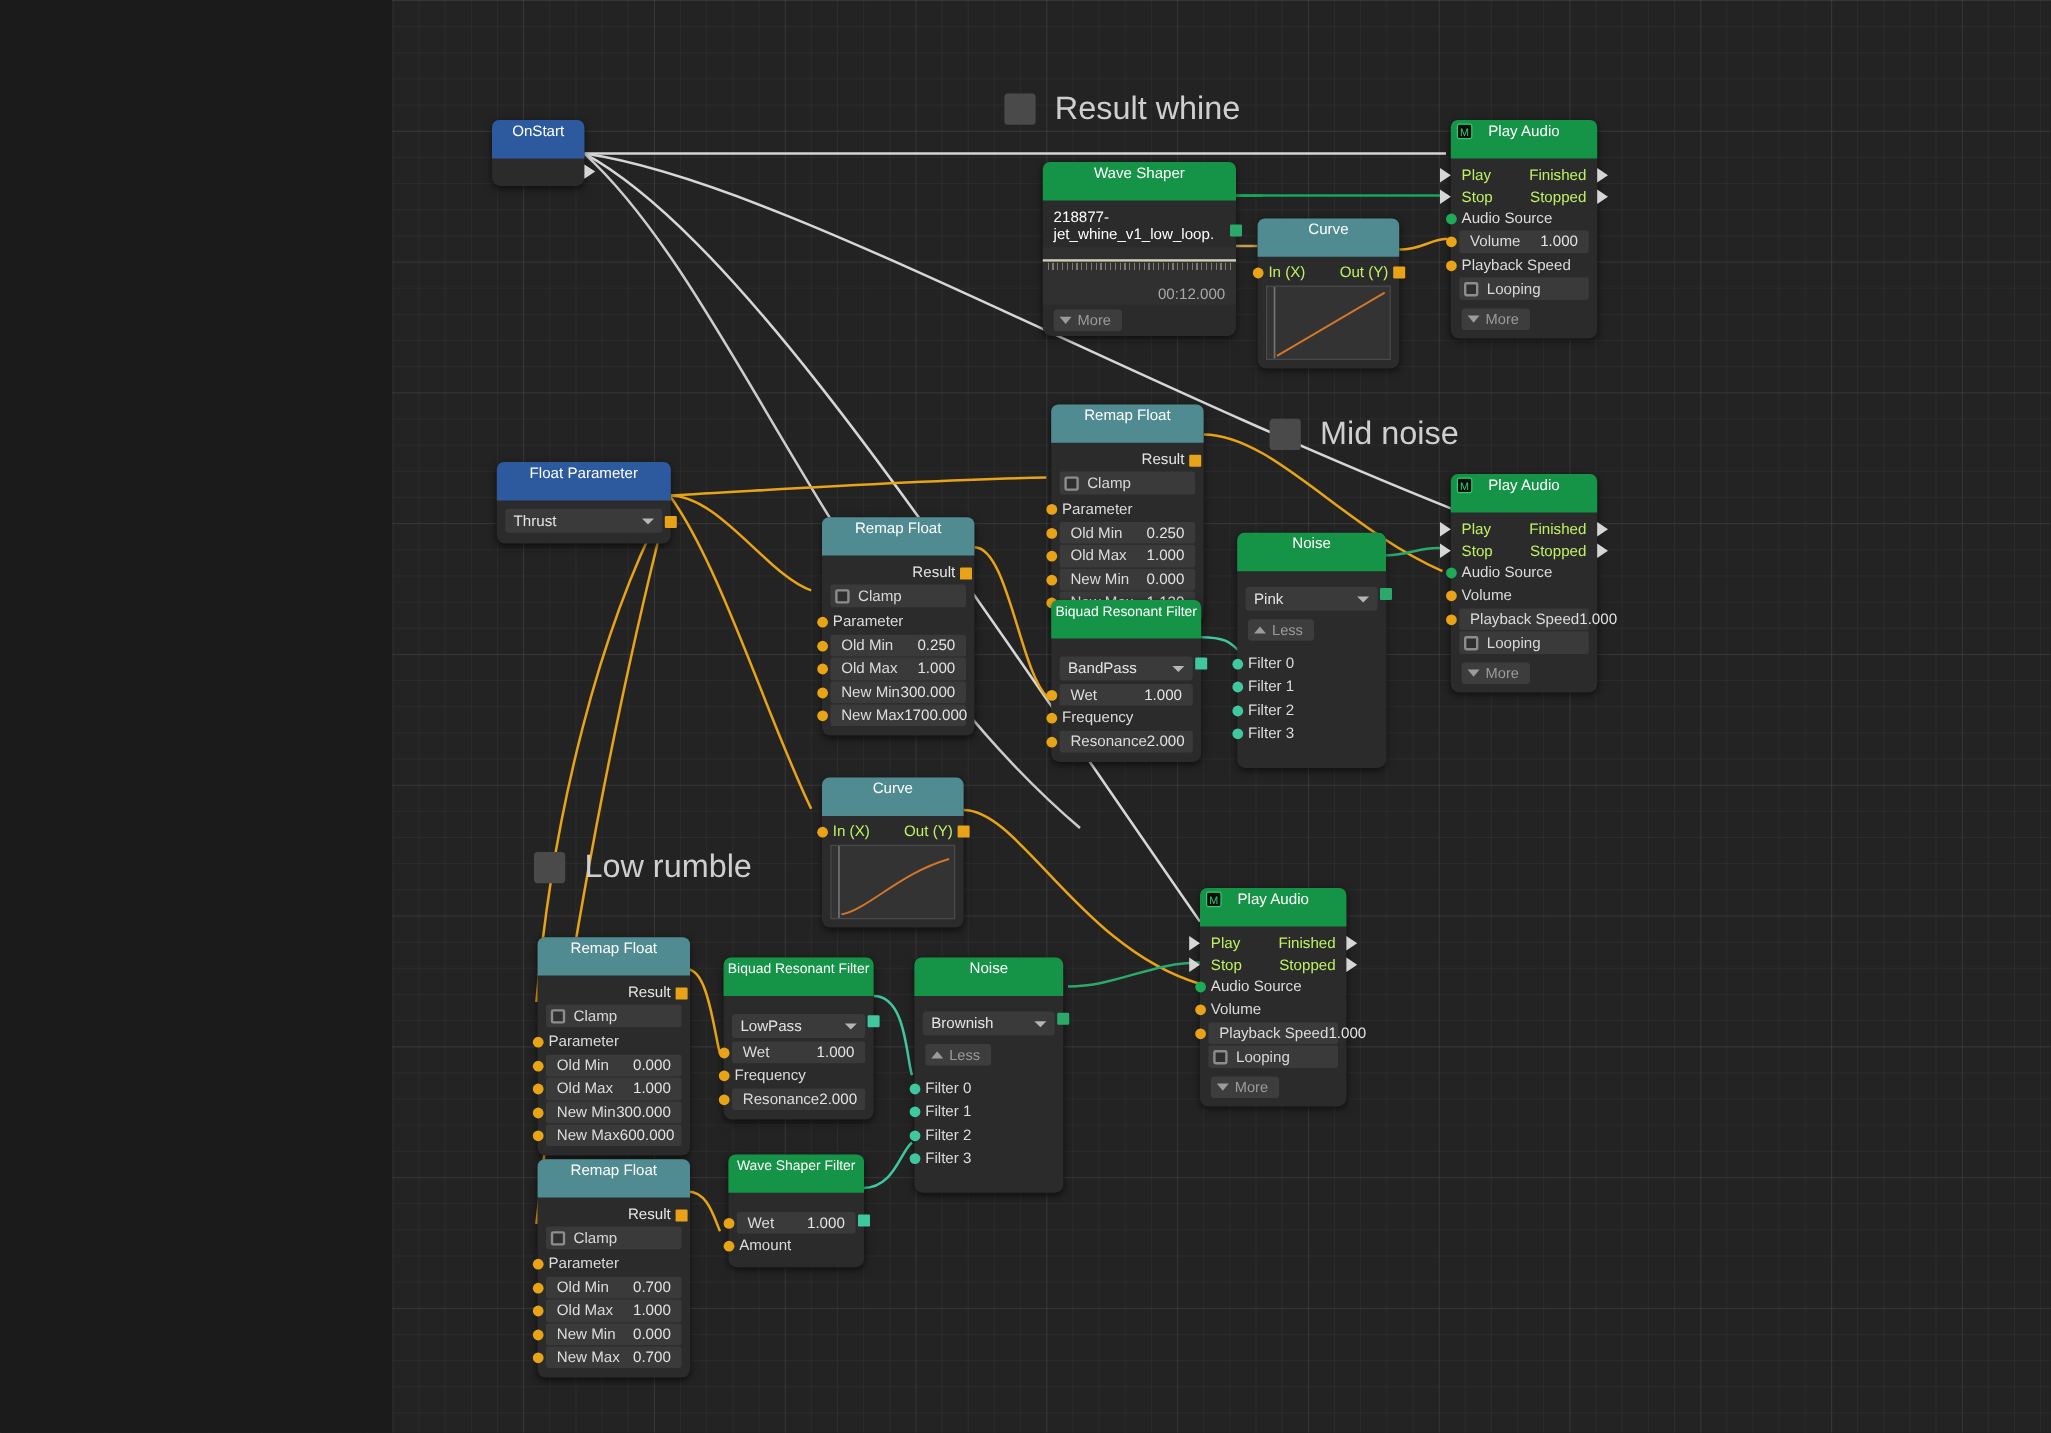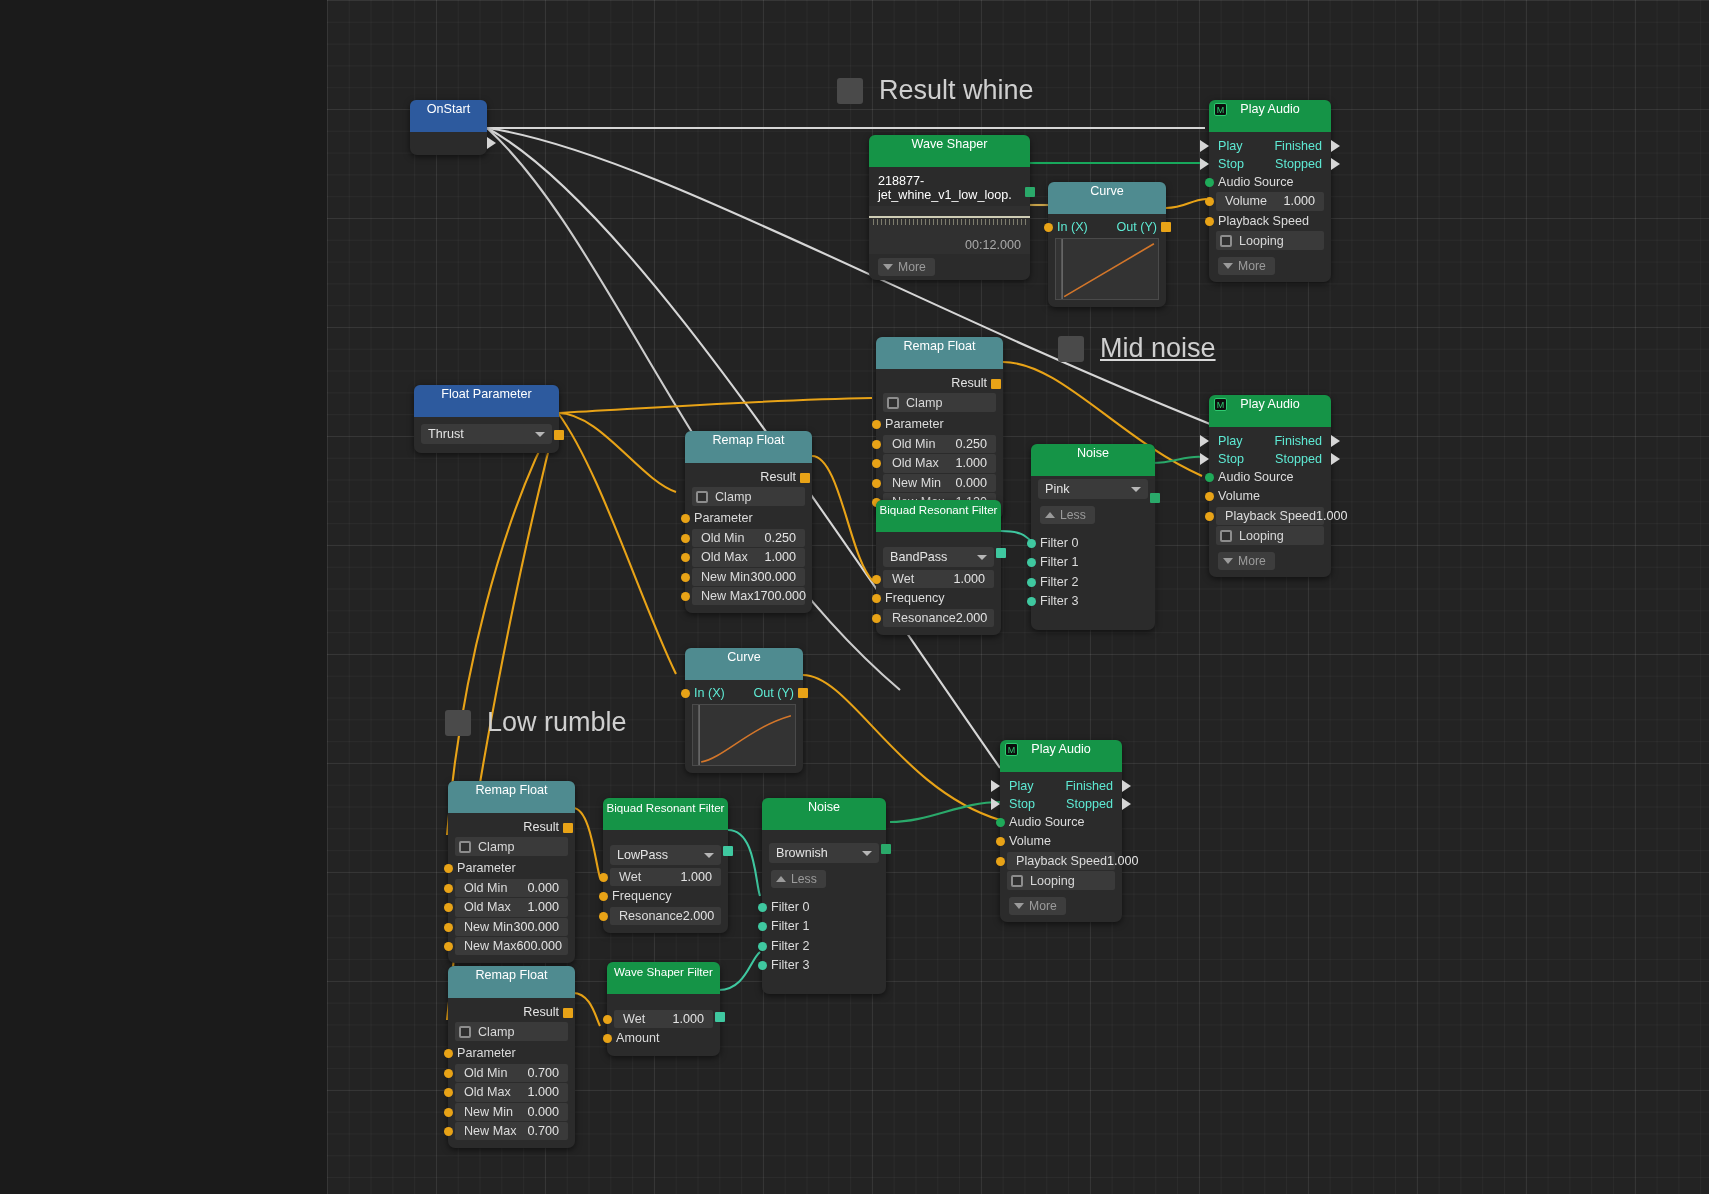--- a/index.html
+++ b/index.html
@@ -74,21 +74,21 @@
     width:0;height:0;border-radius:0;background:none;
     border-top:6px solid transparent; border-bottom:6px solid transparent;
     border-left:9px solid #d6d6d6;
   }
   .pin.exec.in { left:-9px; }
   .pin.exec.out { right:-9px; }
 
   
   .execrow { position:relative; height:18px; line-height:18px; font-size:12.6px;
              display:flex; justify-content:space-between; padding:0 9px; }
-  .execrow span { color:#5eead4; }
+  .execrow span { color:#bef264; }
 
   
   .cbrow { position:relative; display:flex; align-items:center;
            height:19px; background:#3a3a3a; margin:0 7px 3px 7px;
            border-radius:2px; padding-left:4px; }
   .cb { width:12px; height:12px; border:2px solid #8d8d8d; background:#2f2f2f;
         border-radius:2px; display:inline-block; }
   .cbrow .lbl { padding-left:7px; }
 
   
@@ -187,21 +187,21 @@
     <path d="M719,990 C745,990 750,960 760,952" stroke="#3fc8a0"></path>
 
     <path d="M890,822 C930,822 960,802 1000,802" stroke="#2aa96a"></path>
   </g>
 </svg>
 
 <div class="grouplbl" style="left:837px; top:75px;">
   <div class="sw"></div>
   <div class="txt">Result whine</div>
 </div>
-<div class="grouplbl" style="left:1058px; top:333px;text-decoration:underline;">
+<div class="grouplbl" style="left:1058px; top:346px;">
   <div class="sw"></div>
   <div class="txt">Mid noise</div>
 </div>
 <div class="grouplbl" style="left:445px; top:707px;">
   <div class="sw"></div>
   <div class="txt">Low rumble</div>
 </div>
 
 <div class="node" style="left:410px; top:100px; width:77px;">
   <div class="hdr blue">OnStart</div>
@@ -395,21 +395,21 @@
     <div class="row field">
       <div class="pin orange in" style="top:5px; left:-11px;"></div>
       <span class="lbl">Resonance</span>
       <span class="val">2.000</span>
     </div>
   </div>
 </div>
 
 <div class="node" style="left:1031px; top:444px; width:124px;">
   <div class="hdr green">Noise</div>
-  <div class="body" style="position:relative; padding-top:0; padding-bottom:18px;">
+  <div class="body" style="position:relative; padding-top:10px; padding-bottom:18px;">
     <div class="pin sqgreen out" style="top:14px;"></div>
     <div class="dd">
       <span>Pink</span>
       <span class="caret"></span>
     </div>
     <div class="more">
       <span class="tri-u"></span>
       <span>Less</span>
     </div>
     <div style="height:10px;"></div>

